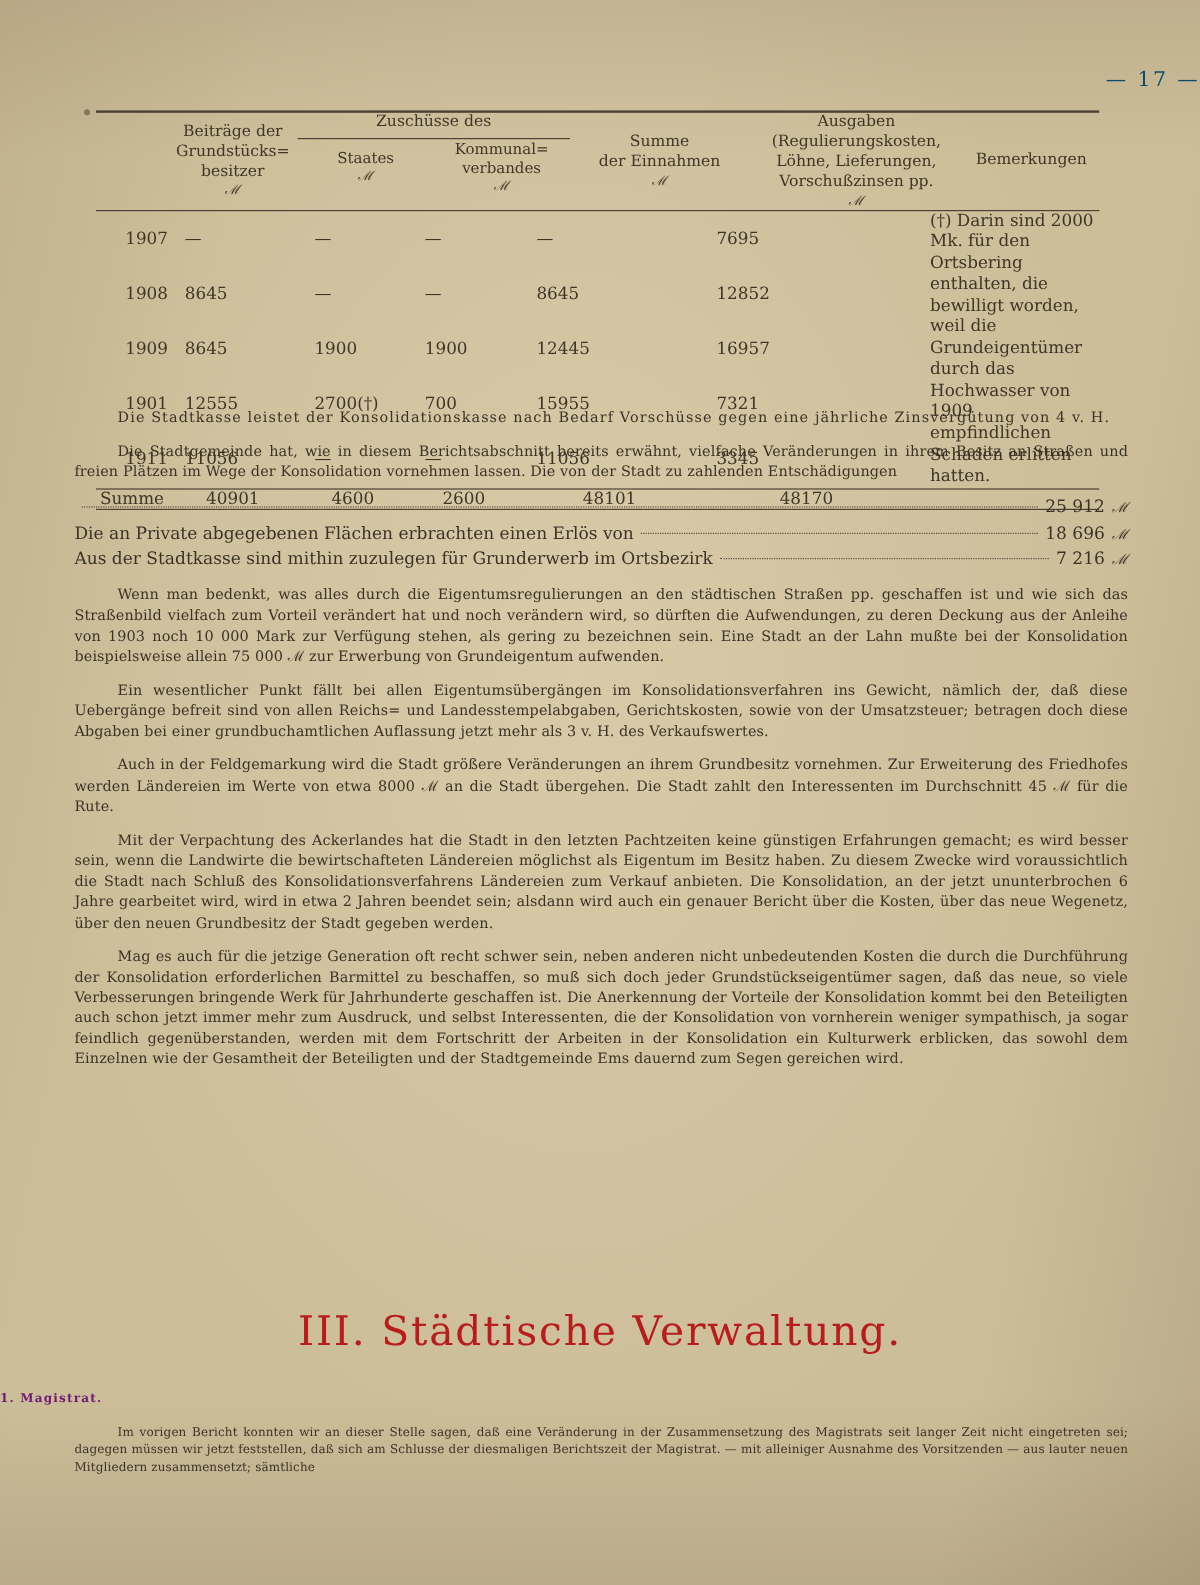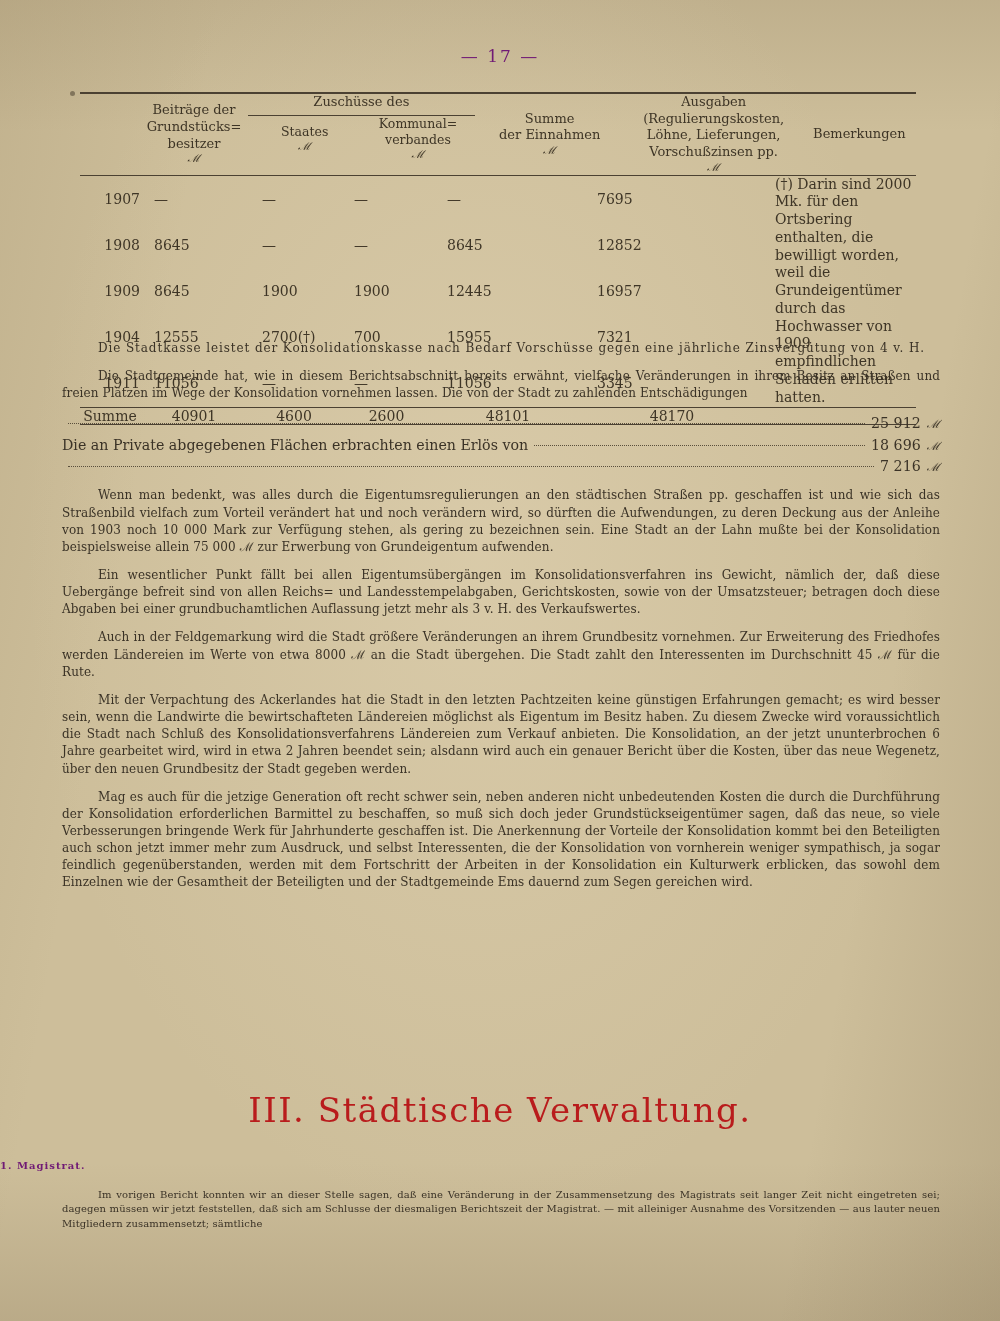--- a/index.html
+++ b/index.html
@@ -33,27 +33,27 @@
   }
 
   .page {
     position: absolute;
     inset: 0;
     padding: 0;
   }
 
   .folio {
     position: absolute;
-    top: 46px;
+    top: 57px;
     left: 0;
     width: 100%;
-    text-align: center;
+    text-align: right;
     font-size: 17px;
     letter-spacing: 2px;
-    color: #701a75;
+    color: #0c4a6e;
   }
 
   
   .table-wrap {
     position: absolute;
     top: 92px;
     left: 80px;
     width: 836px;
   }
   table.fin {
@@ -283,21 +283,21 @@
       </tr>
       <tr class="body-row">
         <td class="year">1909</td>
         <td class="vline">8645</td>
         <td class="vline">1900</td>
         <td class="vline">1900</td>
         <td class="vline">12445</td>
         <td class="vline">16957</td>
       </tr>
       <tr class="body-row">
-        <td class="year">1904</td>
+        <td class="year">1901</td>
         <td class="vline">12555</td>
         <td class="vline">2700(†)</td>
         <td class="vline">700</td>
         <td class="vline">15955</td>
         <td class="vline">7321</td>
       </tr>
       <tr class="body-row">
         <td class="year">1911</td>
         <td class="vline">11056</td>
         <td class="vline">—</td>
@@ -334,20 +334,21 @@
         <span class="val">25 912</span>
         <span class="unit">ℳ</span>
       </div>
       <div class="leaderline">
         <span class="txt">Die an Private abgegebenen Flächen erbrachten einen Erlös von</span>
         <span class="dots"></span>
         <span class="val">18 696</span>
         <span class="unit">ℳ</span>
       </div>
       <div class="leaderline">
+        <span class="txt">Aus der Stadtkasse sind mithin zuzulegen für Grunderwerb im Ortsbezirk</span>
         <span class="dots"></span>
         <span class="val">7 216</span>
         <span class="unit">ℳ</span>
       </div>
     </div>
 
     <p class="ind">Wenn man bedenkt, was alles durch die Eigentumsregulierungen an den städtischen Straßen pp. geschaffen ist und wie sich das Straßenbild vielfach zum Vorteil verändert hat und noch verändern wird, so dürften die Aufwendungen, zu deren Deckung aus der Anleihe von 1903 noch 10 000 Mark zur Verfügung stehen, als gering zu bezeichnen sein. Eine Stadt an der Lahn mußte bei der Konsolidation beispielsweise allein 75 000 ℳ zur Erwerbung von Grundeigentum aufwenden.</p>
     <p class="ind">Ein wesentlicher Punkt fällt bei allen Eigentumsübergängen im Konsolidationsverfahren ins Gewicht, nämlich der, daß diese Uebergänge befreit sind von allen Reichs= und Landesstempelabgaben, Gerichtskosten, sowie von der Umsatzsteuer; betragen doch diese Abgaben bei einer grundbuchamtlichen Auflassung jetzt mehr als 3 v. H. des Verkaufswertes.</p>
     <p class="ind">Auch in der Feldgemarkung wird die Stadt größere Veränderungen an ihrem Grundbesitz vornehmen. Zur Erweiterung des Friedhofes werden Ländereien im Werte von etwa 8000 ℳ an die Stadt übergehen. Die Stadt zahlt den Interessenten im Durchschnitt 45 ℳ für die Rute.</p>
     <p class="ind">Mit der Verpachtung des Ackerlandes hat die Stadt in den letzten Pachtzeiten keine günstigen Erfahrungen gemacht; es wird besser sein, wenn die Landwirte die bewirtschafteten Ländereien möglichst als Eigentum im Besitz haben. Zu diesem Zwecke wird voraussichtlich die Stadt nach Schluß des Konsolidationsverfahrens Ländereien zum Verkauf anbieten. Die Konsolidation, an der jetzt ununterbrochen 6 Jahre gearbeitet wird, wird in etwa 2 Jahren beendet sein; alsdann wird auch ein genauer Bericht über die Kosten, über das neue Wegenetz, über den neuen Grundbesitz der Stadt gegeben werden.</p>

